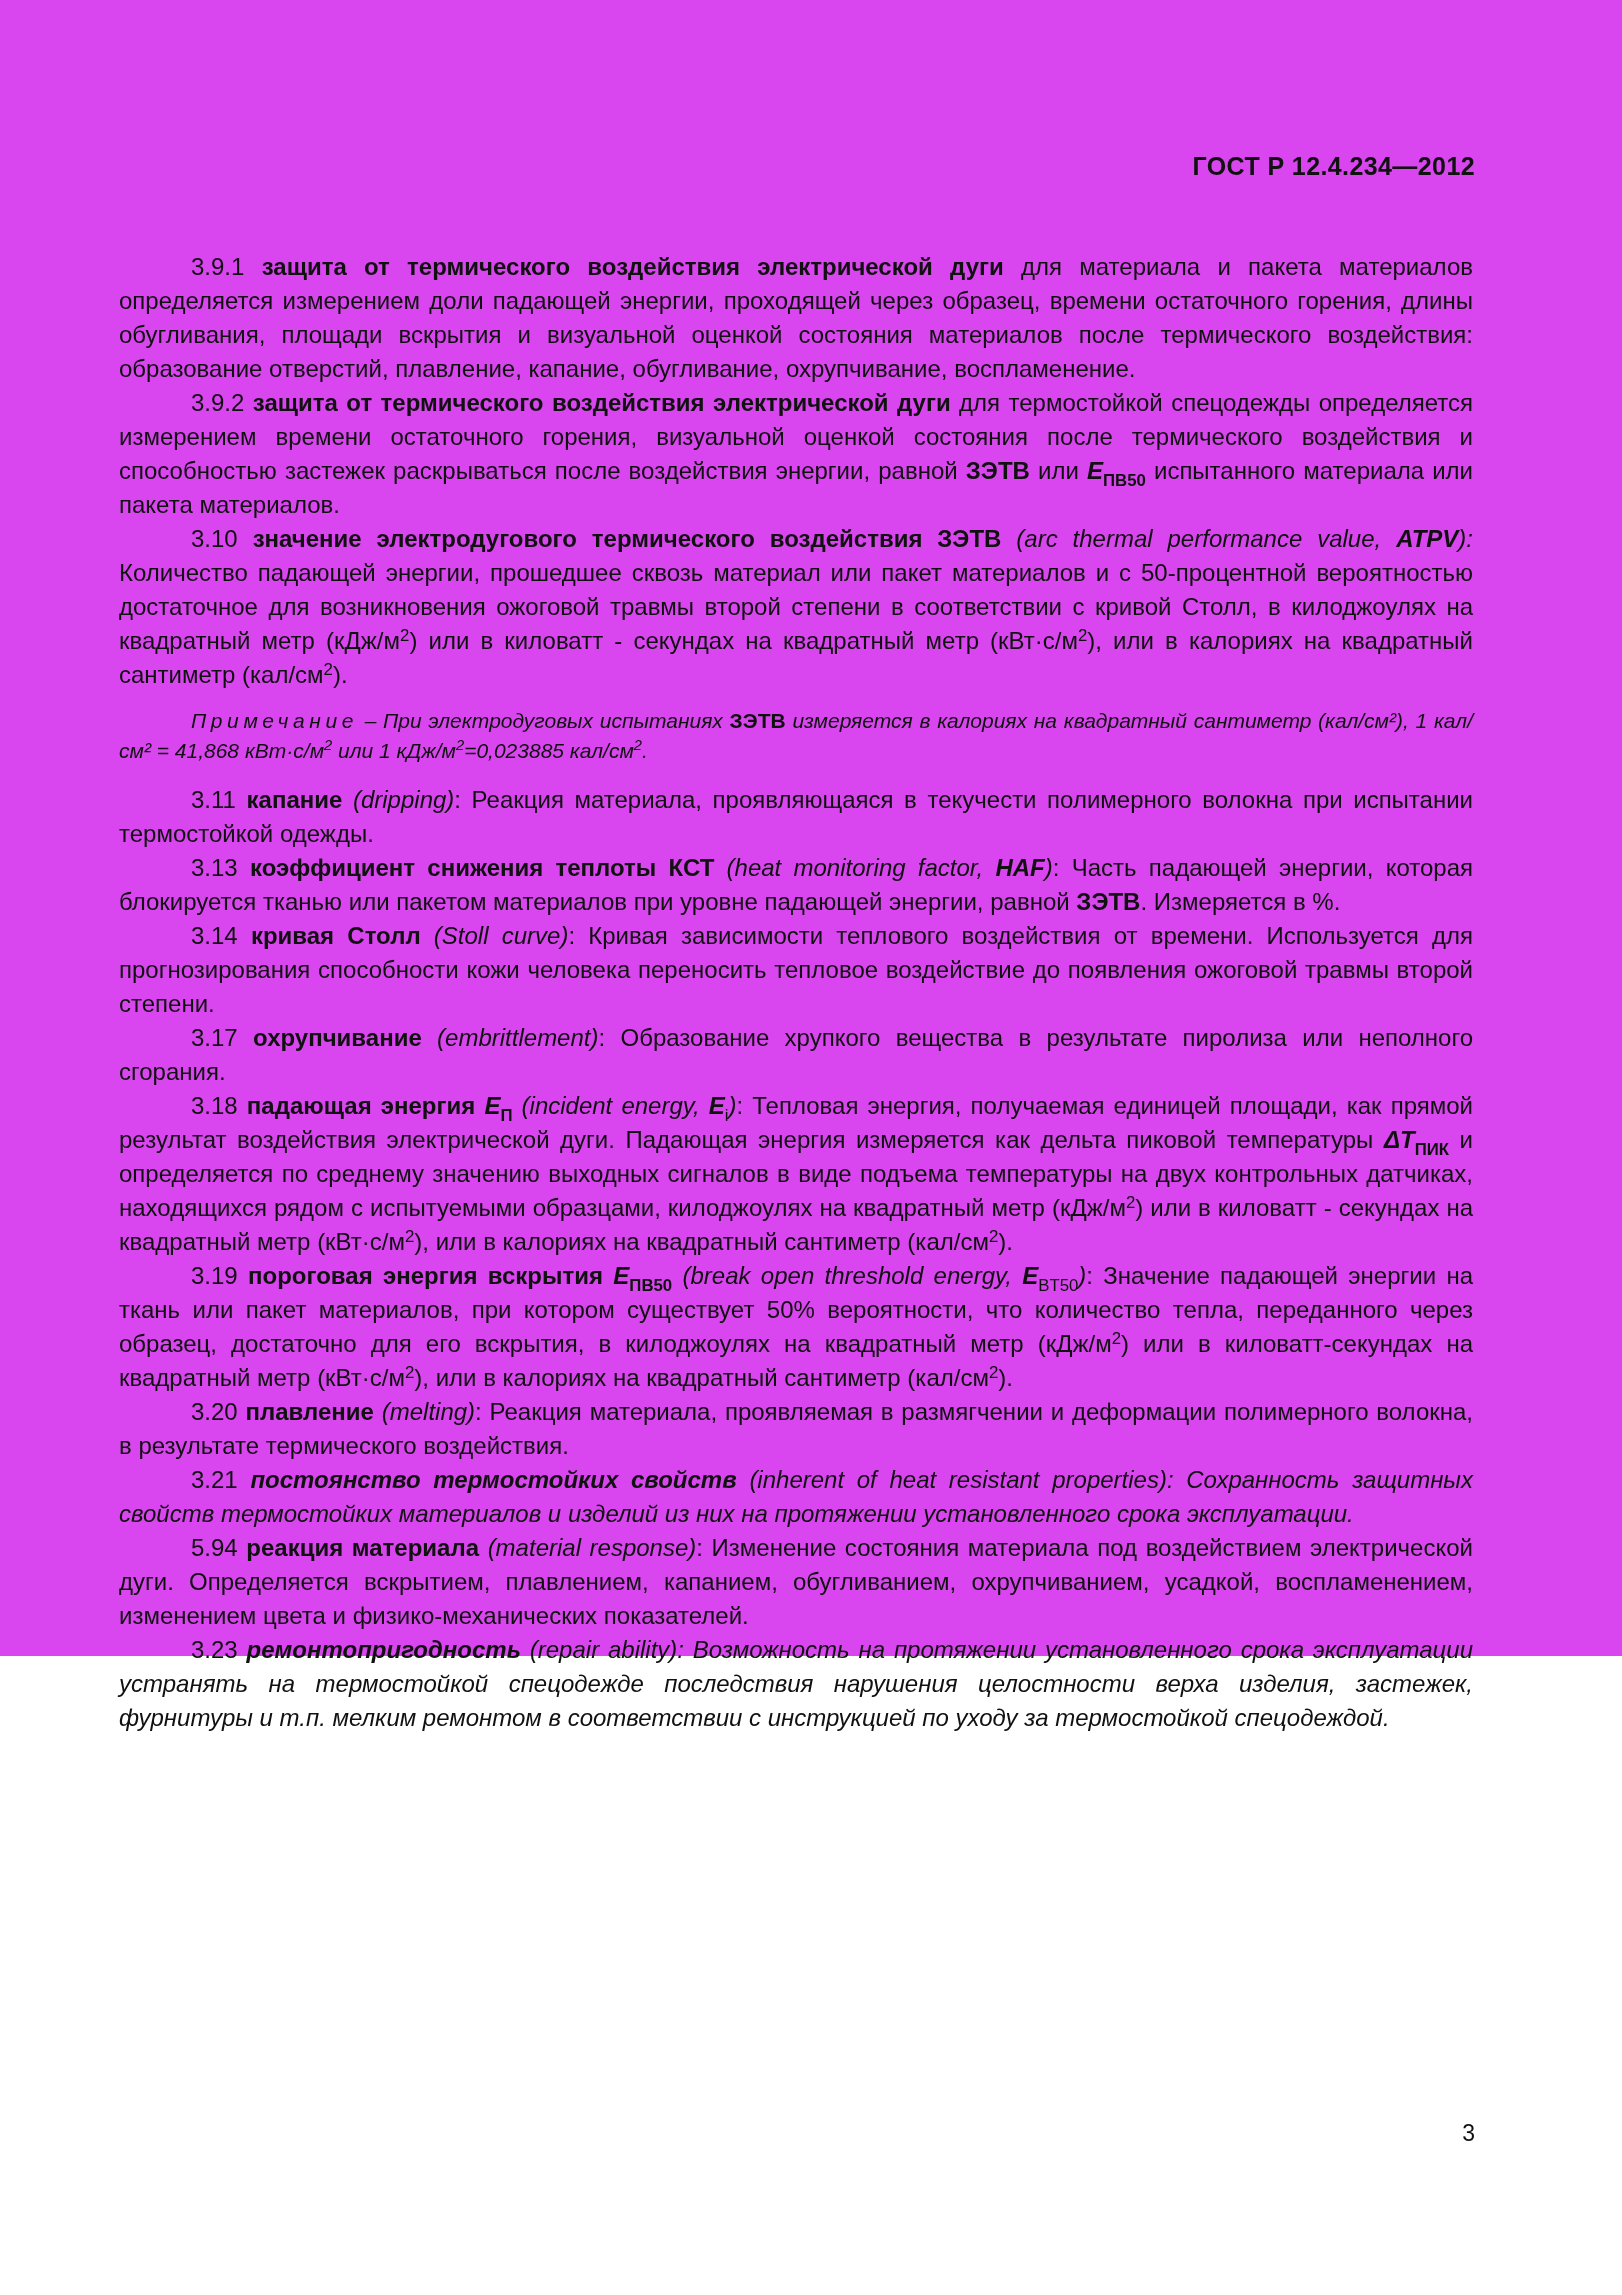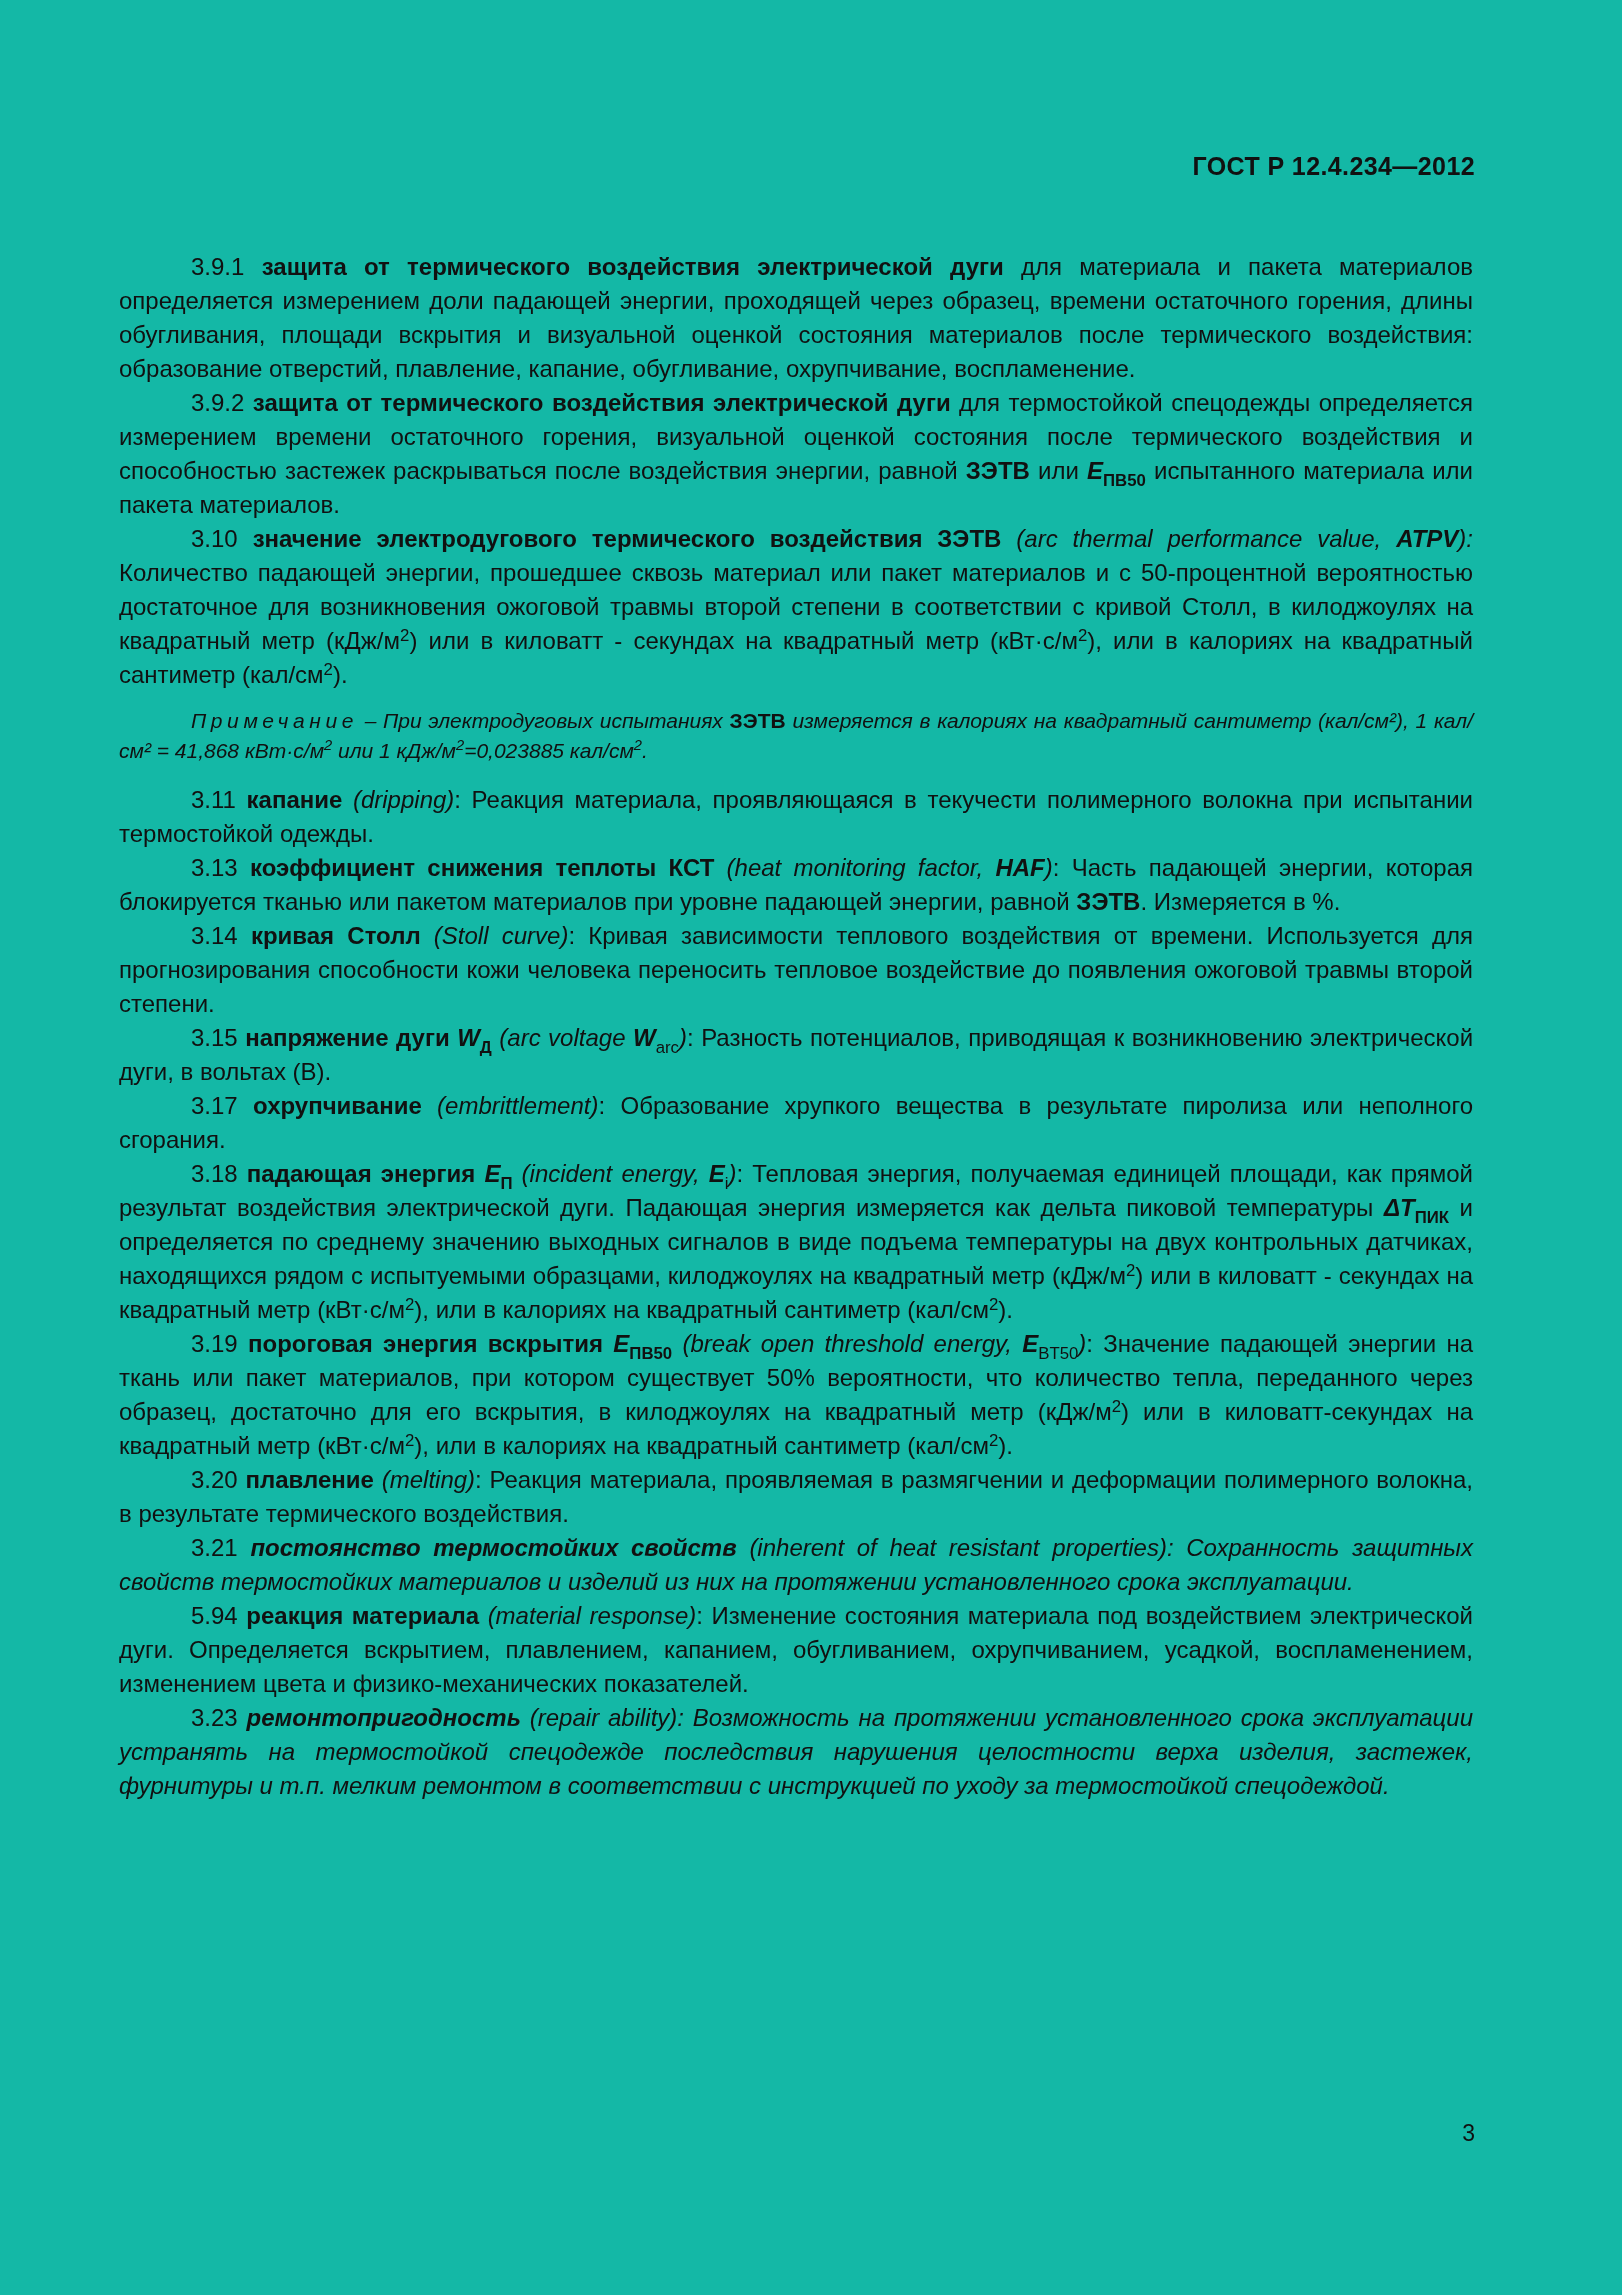--- a/index.html
+++ b/index.html
@@ -1,19 +1,19 @@
 <!DOCTYPE html>
 <html style="font-size:12.2px"><head>
 <meta charset="utf-8">
 <style>
   html, body { margin: 0; padding: 0; background: #ffffff; }
   body { width: 1623px; height: 2295px; position: relative; overflow: hidden; }
   .page {
-    position: absolute; left: 0; top: 0; width: 1623px; height: 2295px;
-    background: #14b8a6; color: #111111;
+    position: absolute; left: 0; top: 0; width: 1623px; height: 1656px;
+    background: #d946ef; color: #111111;
     font-family: "Liberation Sans", "DejaVu Sans", sans-serif;
   }
   .header {
     position: absolute; top: 152px; right: 148px;
     font-size: 25px; font-weight: bold; letter-spacing: 0.4px;
   }
   .content {
     position: absolute; left: 119px; top: 230px; width: 1354px;
     font-size: 24px; line-height: 34px; text-align: justify; margin-top: 20px;
   }
@@ -83,27 +83,20 @@
       <b><i>HAF</i></b><i>)</i><span>: Часть падающей энергии, которая блокируется тканью или пакетом материалов при уровне падающей энергии, равной</span>
       <b>ЗЭТВ</b><span>. Измеряется в %.</span>
     </p>
 
     <p class="p">
       <span>3.14</span>
       <b>кривая Столл</b>
       <i>(Stoll curve)</i><span>: Кривая зависимости теплового воздействия от времени. Используется для прогнозирования способности кожи человека переносить тепловое воздействие до появления ожоговой травмы второй степени.</span>
     </p>
 
-    <p class="p">
-      <span>3.15</span>
-      <b>напряжение дуги</b>
-      <b><i>W</i><sub>Д</sub></b>
-      <i>(arc voltage</i>
-      <b><i>W</i></b><sub>arc</sub><i>)</i><span>: Разность потенциалов, приводящая к возникновению электрической дуги, в вольтах (В).</span>
-    </p>
 
 
     <p class="p">
       <span>3.17</span>
       <b>охрупчивание</b>
       <i>(embrittlement)</i><span>: Образование хрупкого вещества в результате пиролиза или неполного сгорания.</span>
     </p>
 
     <p class="p">
       <span>3.18</span>

